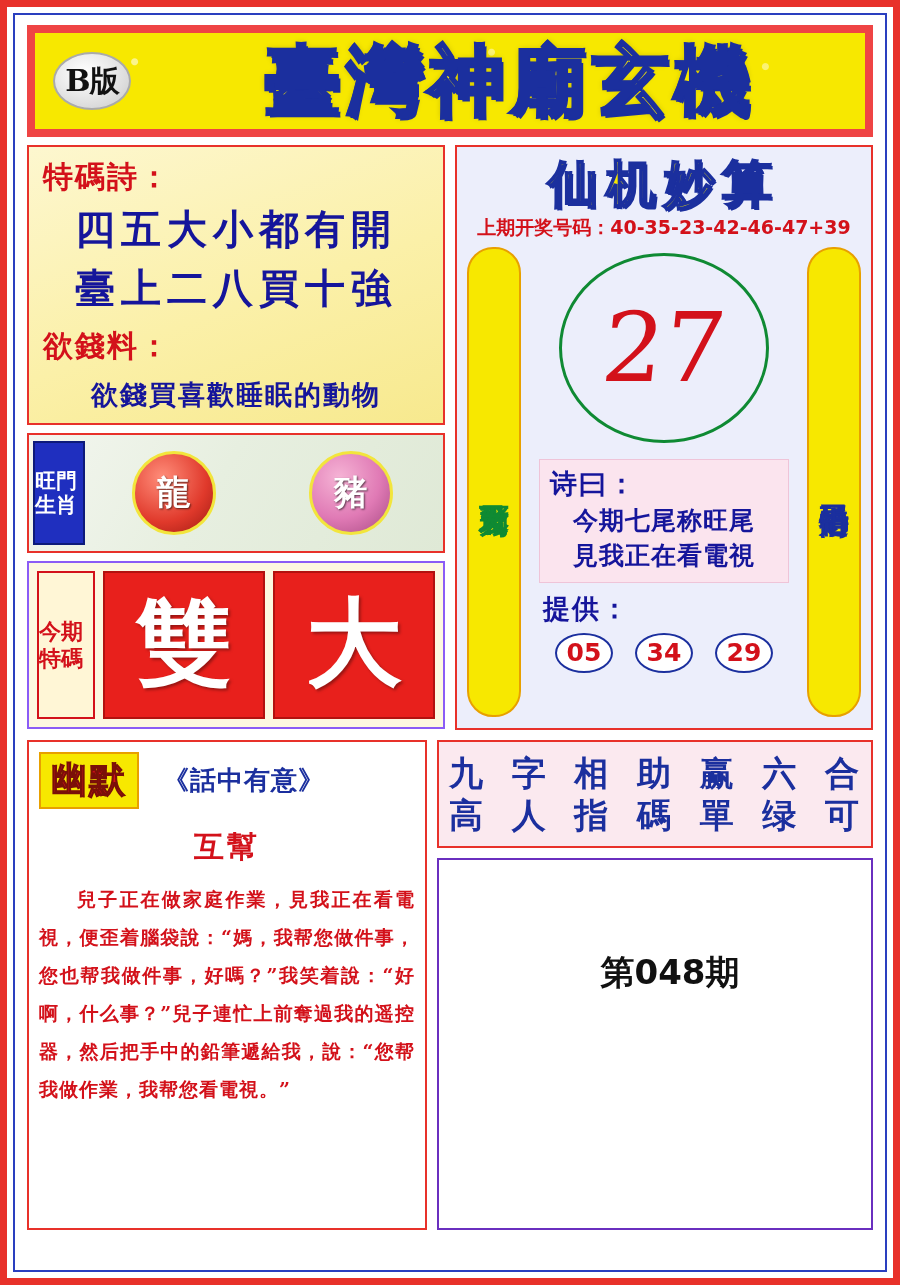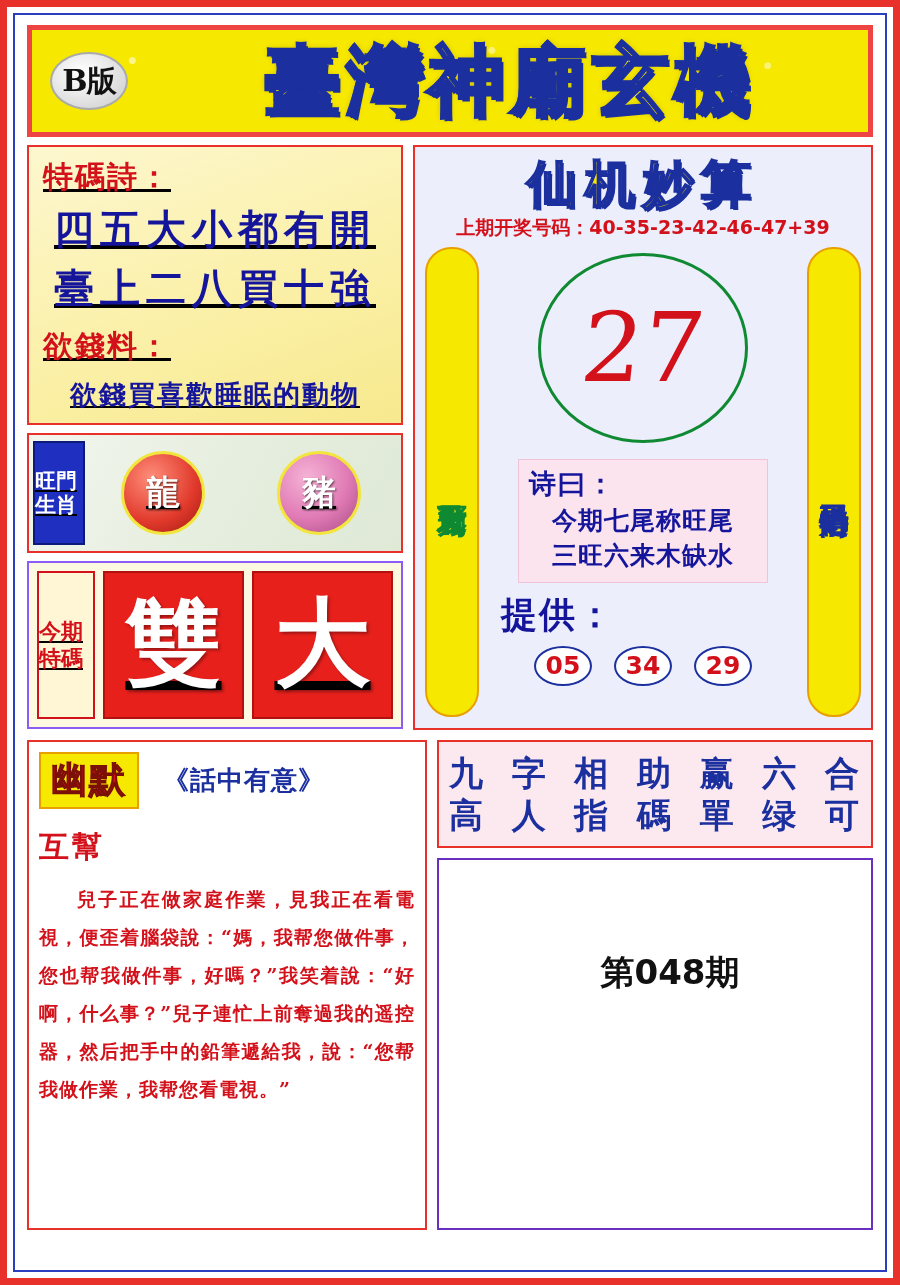--- a/index.html
+++ b/index.html
@@ -20,21 +20,21 @@
     width: 100%; height: 100%;
     border: 2px solid #2a3fbf;
     padding: 10px 12px;
   }
 
   
   .banner {
     position: relative;
     height: 112px;
     background: #f7e800;
-    border: 5px solid #ef4444;
+    border: 8px solid #ef4444;
     display: flex;
     align-items: center;
     overflow: hidden;
     gap: 45px;
   }
   .banner::after {
     content:"";
     position:absolute; inset:0;
     background:
       radial-gradient(circle at 12% 30%, rgba(255,255,255,.55) 0 3px, transparent 4px),
@@ -78,21 +78,21 @@
     line-height: 1;
   }
 
   
   .upper {
     display: flex;
     gap: 10px;
     margin-top: 8px;
     height: 585px;
   }
-  .col-left  { width: 376px; display: flex; flex-direction: column; gap: 8px; text-decoration: underline; }
+  .col-left  { width: 418px; display: flex; flex-direction: column; gap: 8px; }
   .col-right { flex: 1; }
 
   
   .poem-box {
     border: 2px solid #e8312a;
     background: linear-gradient(160deg, #fdf7cf 0%, #fbf0a8 55%, #f7e98e 100%);
     padding: 10px 14px 14px 14px;
     height: 280px;
   }
   .poem-label {
@@ -245,21 +245,21 @@
     letter-spacing: 2px;
   }
   .shi-line {
     font-family: "DejaVu Serif", serif;
     font-size: 25px; color: #15159b; font-weight: bold;
     text-align: center; letter-spacing: 1px; margin-top: 2px;
   }
   .provide-label {
     margin-top: 8px;
     font-family: "DejaVu Serif", serif;
-    font-size: 36px; font-weight: bold; color: #15159b;
+    font-size: 27px; font-weight: bold; color: #15159b;
     align-self: flex-start; margin-left: 16px;
     letter-spacing: 2px;
   }
   .provide-nums { display: flex; gap: 22px; margin-top: 6px; }
   .num-oval {
     width: 58px; height: 40px;
     border: 2px solid #1b2f9e;
     border-radius: 50%;
     display: flex; align-items: center; justify-content: center;
     font-family: "DejaVu Sans", sans-serif;
@@ -286,21 +286,21 @@
     color: #d3111a;
     -webkit-text-stroke: 1px #7a1008;
     letter-spacing: 2px;
   }
   .humor-sub {
     font-family: "DejaVu Serif", serif;
     font-size: 26px; font-weight: bold; color: #1b2f9e;
     letter-spacing: 1px;
   }
   .humor-title {
-    text-align: left; margin-top: 18px;
+    text-align: center; margin-top: 18px;
     font-family: "DejaVu Serif", serif;
     font-size: 30px; font-weight: bold; color: #d3111a;
     letter-spacing: 3px;
   }
   .humor-text {
     margin-top: 12px;
     font-family: "DejaVu Serif", serif;
     font-size: 19px; font-weight: bold;
     color: #d3111a;
     line-height: 2.0;
@@ -387,21 +387,21 @@
             </div>
 
             <div class="center-col">
               <div class="circle-num">
                 <span>27</span>
               </div>
 
               <div class="shi-box">
                 <div class="shi-label">诗曰：</div>
                 <div class="shi-line">今期七尾称旺尾</div>
-                <div class="shi-line">三旺六来木缺水</div>
+                <div class="shi-line">見我正在看電視</div>
               </div>
 
               <div class="provide-label">提供：</div>
               <div class="provide-nums">
                 <div class="num-oval">05</div>
                 <div class="num-oval">34</div>
                 <div class="num-oval">29</div>
               </div>
             </div>
 

